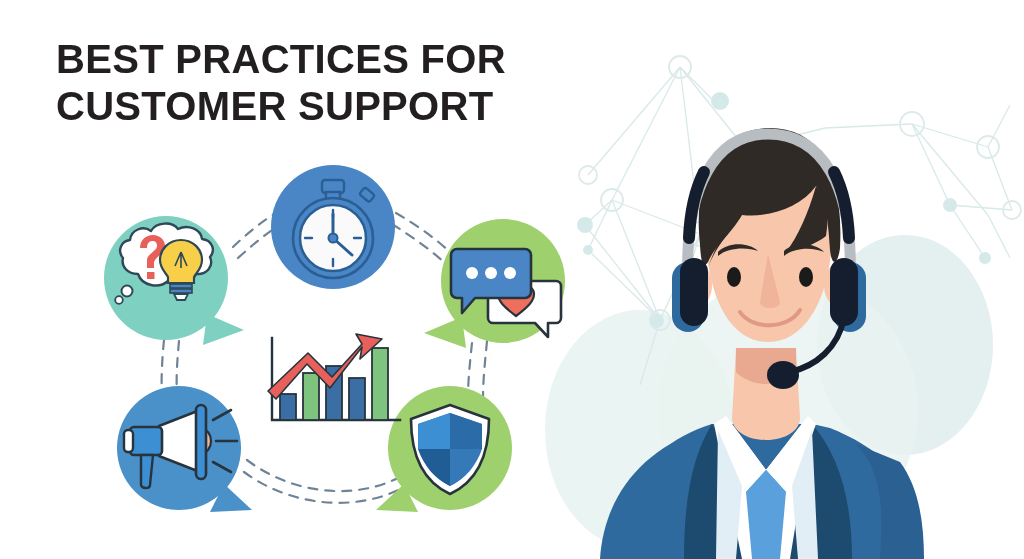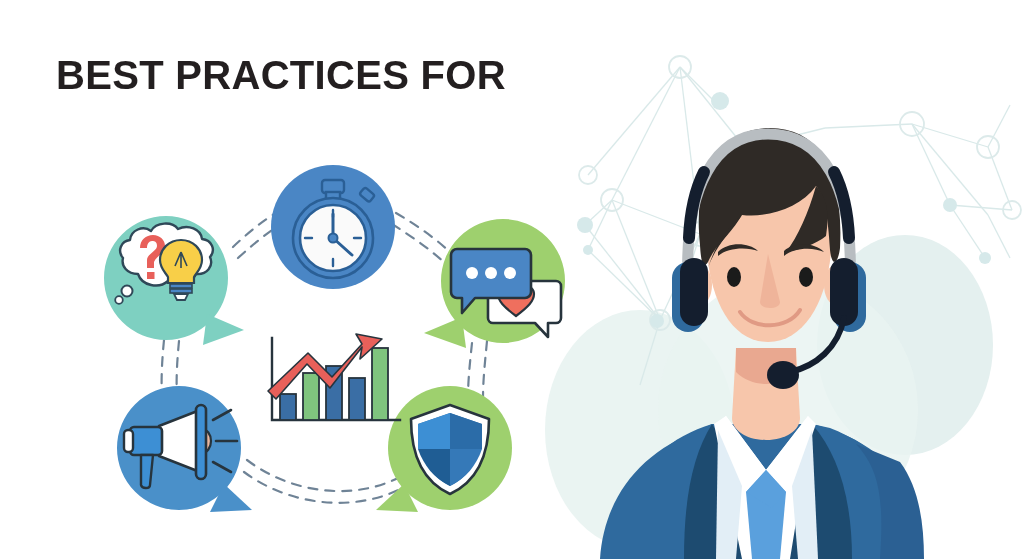--- a/index.html
+++ b/index.html
@@ -7,21 +7,21 @@
     width:1024px;height:559px;
     background:#ffffff;
     font-family:"Liberation Sans", sans-serif;
     overflow:hidden;
     position:relative;
   }
   #stage{position:absolute;inset:0;width:1024px;height:559px;}
 
   
   #title-block{
-    position:absolute;left:56px;top:52px;width:470px;
+    position:absolute;left:56px;top:36px;width:470px;
     z-index:40;
   }
   .title-line{
     font-family:"Liberation Sans", sans-serif;
     font-weight:bold;
     font-size:40px;
     line-height:47px;
     letter-spacing:0.3px;
     color:#231f20;
     white-space:nowrap;
@@ -283,15 +283,16 @@
       <rect x="326" y="366" width="16" height="54" fill="#3a6ea5" stroke="#27343d" stroke-width="1.8"></rect>
       <rect x="349" y="378" width="16" height="42" fill="#3a6ea5" stroke="#27343d" stroke-width="1.8"></rect>
       <rect x="372" y="348" width="16" height="72" fill="#7fc47e" stroke="#27343d" stroke-width="1.8"></rect>
 
       <path d="M276 399 L307 364 L330 388 L362 347 L360 359 L382 339 L356 334 L362 344 L332 377 L308 353 L268 391 Z" fill="#e8605a" stroke="#27343d" stroke-width="1.6" stroke-linejoin="round"></path>
     </g>
   </svg>
 
   <div id="title-block">
     <div class="title-line">BEST PRACTICES FOR</div>
+    <div class="title-line">CUSTOMER SUPPORT</div>
   </div>
 
 </div>
 
 </body></html>

